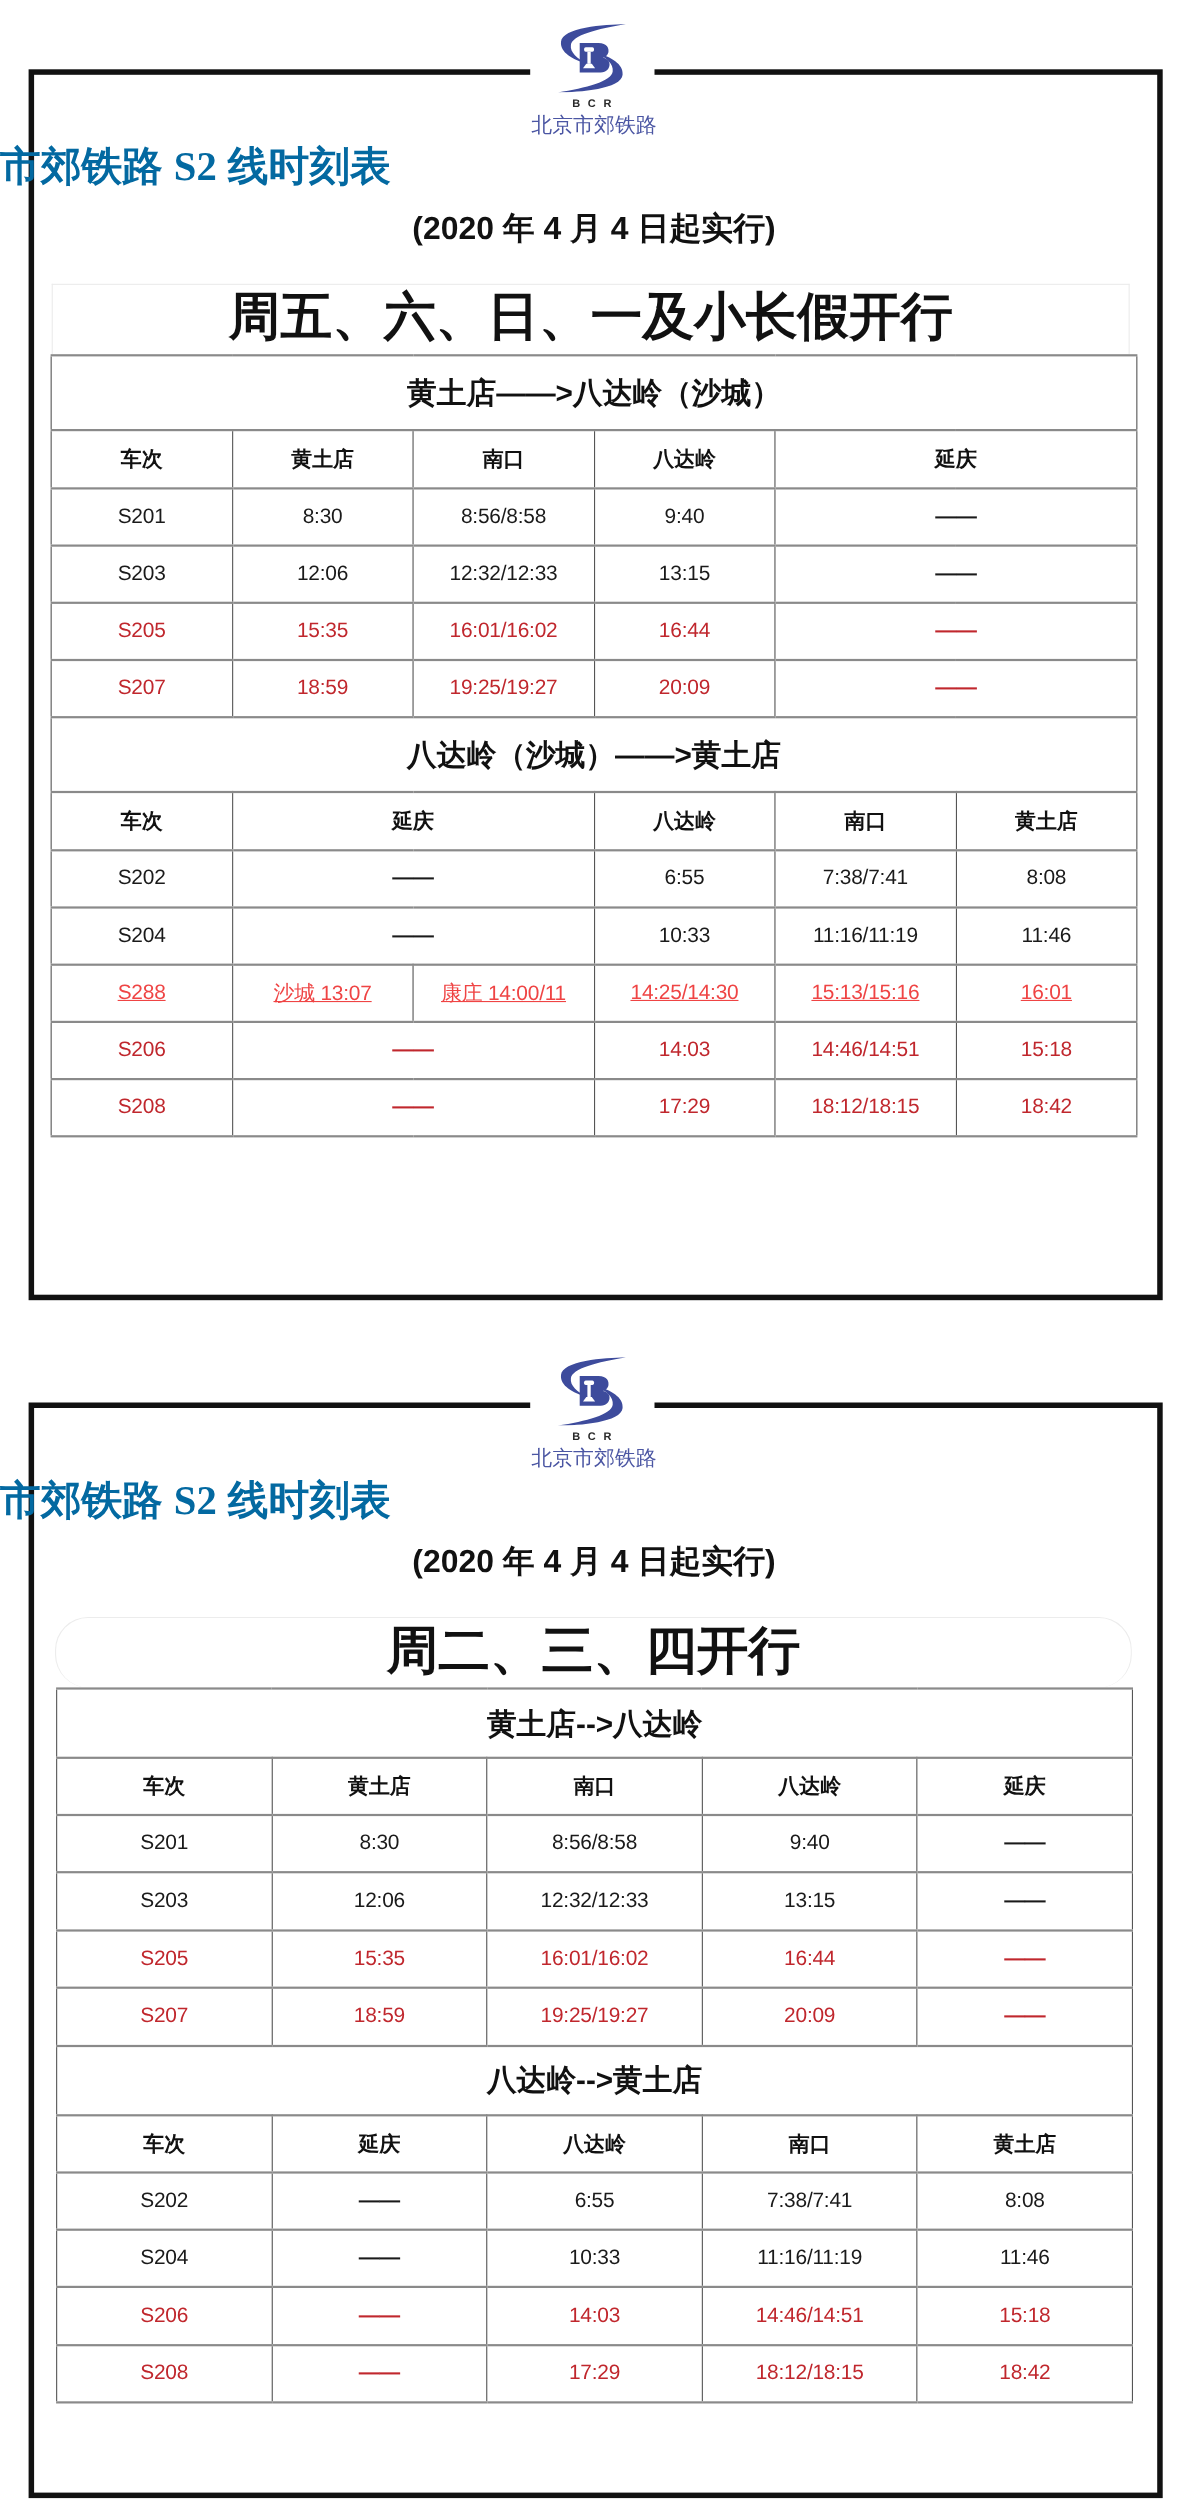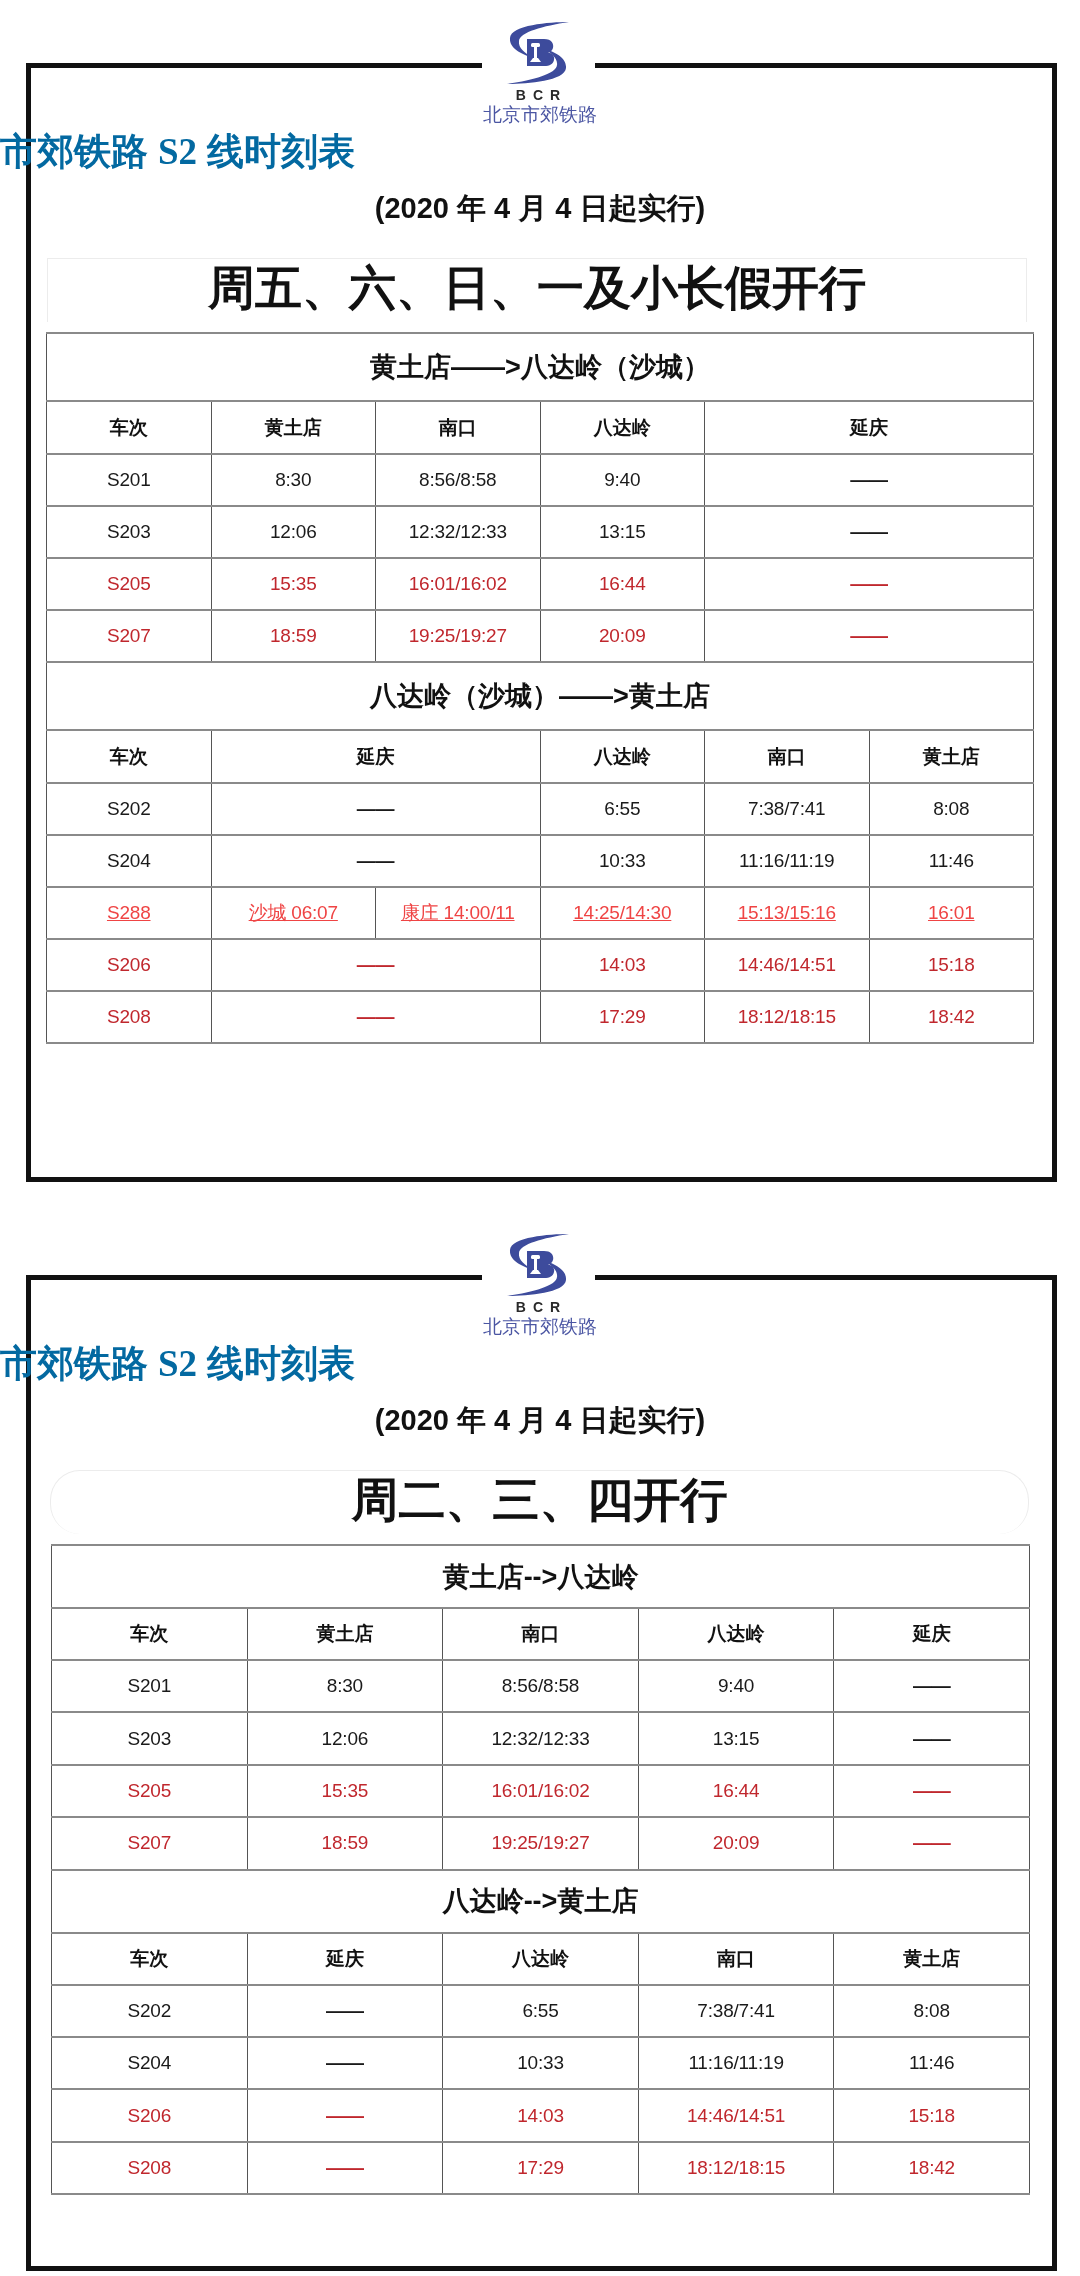--- a/index.html
+++ b/index.html
@@ -9,21 +9,21 @@
   }
   .panel { position: absolute; left: 0; width: 1080px; }
   .frame {
     position: absolute; left: 26px; top: 63px; width: 1031px;
     border: 5px solid #111111; box-sizing: border-box;
   }
   .frame-gap { position: absolute; left: 482px; top: 58px; width: 113px; height: 16px; background: #ffffff; }
   .logo { position: absolute; left: 503px; top: 20px; width: 70px; height: 64px; }
   .bcr {
     position: absolute; left: 488px; top: 88px; width: 100px; text-align: center;
-    font-size: 14px; font-weight: bold; letter-spacing: 7px; padding-left: 7px;
+    font-size: 10px; font-weight: bold; letter-spacing: 7px; padding-left: 7px;
     box-sizing: border-box; color: #2a2a2a; line-height: 14px;
   }
   .brand {
     position: absolute; left: 470px; top: 104px; width: 140px; text-align: center;
     font-size: 19px; line-height: 22px; color: #4b56a3;
   }
   .title {
     position: absolute; left: 0; top: 130px; width: 1080px; text-align: left;
     font-size: 37px; font-weight: bold; line-height: 44px; color: #0369a1;
   }
@@ -31,21 +31,21 @@
   .subtitle {
     position: absolute; left: 0; top: 190px; width: 1080px; text-align: center;
     font-size: 29px; font-weight: bold; line-height: 36px; color: #111;
   }
   .daybox {
     position: absolute; top: 258px; height: 64px; box-sizing: border-box;
     border: 1px solid #ececec; border-bottom: none;
     text-align: center; font-size: 47px; font-weight: bold; line-height: 58px; color: #111;
   }
   table.tt {
-    position: absolute; top: 322px; border-collapse: collapse; table-layout: fixed; margin-top: 10px;
+    position: absolute; top: 322px; border-collapse: collapse; table-layout: fixed;
   }
   table.tt td {
     border-top: 2px solid #8a8a8a; border-bottom: 2px solid #8a8a8a;
     border-left: 1px solid #555; border-right: 1px solid #555;
     text-align: center; vertical-align: middle; padding: 0;
     font-size: 19px; white-space: nowrap; letter-spacing: -0.2px;
   }
   tr.sec td { font-size: 27px; font-weight: bold; color: #111; letter-spacing: 0; }
   tr.hdr td { font-weight: bold; color: #111; letter-spacing: 0; }
   td.dash { font-weight: bold; letter-spacing: -2px; }
@@ -148,21 +148,21 @@
     </tr>
     <tr class="row" style="color: rgb(26, 26, 26);">
       <td>S204</td>
       <td colspan="2" class="dash">——</td>
       <td>10:33</td>
       <td>11:16/11:19</td>
       <td>11:46</td>
     </tr>
     <tr class="row" style="color: #ef4444; text-decoration: underline;">
       <td>S288</td>
-      <td>沙城 06:07</td>
+      <td>沙城 13:07</td>
       <td>康庄 14:00/11</td>
       <td>14:25/14:30</td>
       <td>15:13/15:16</td>
       <td>16:01</td>
     </tr>
     <tr class="row" style="color: rgb(192, 39, 45);">
       <td>S206</td>
       <td colspan="2" class="dash">——</td>
       <td>14:03</td>
       <td>14:46/14:51</td>

